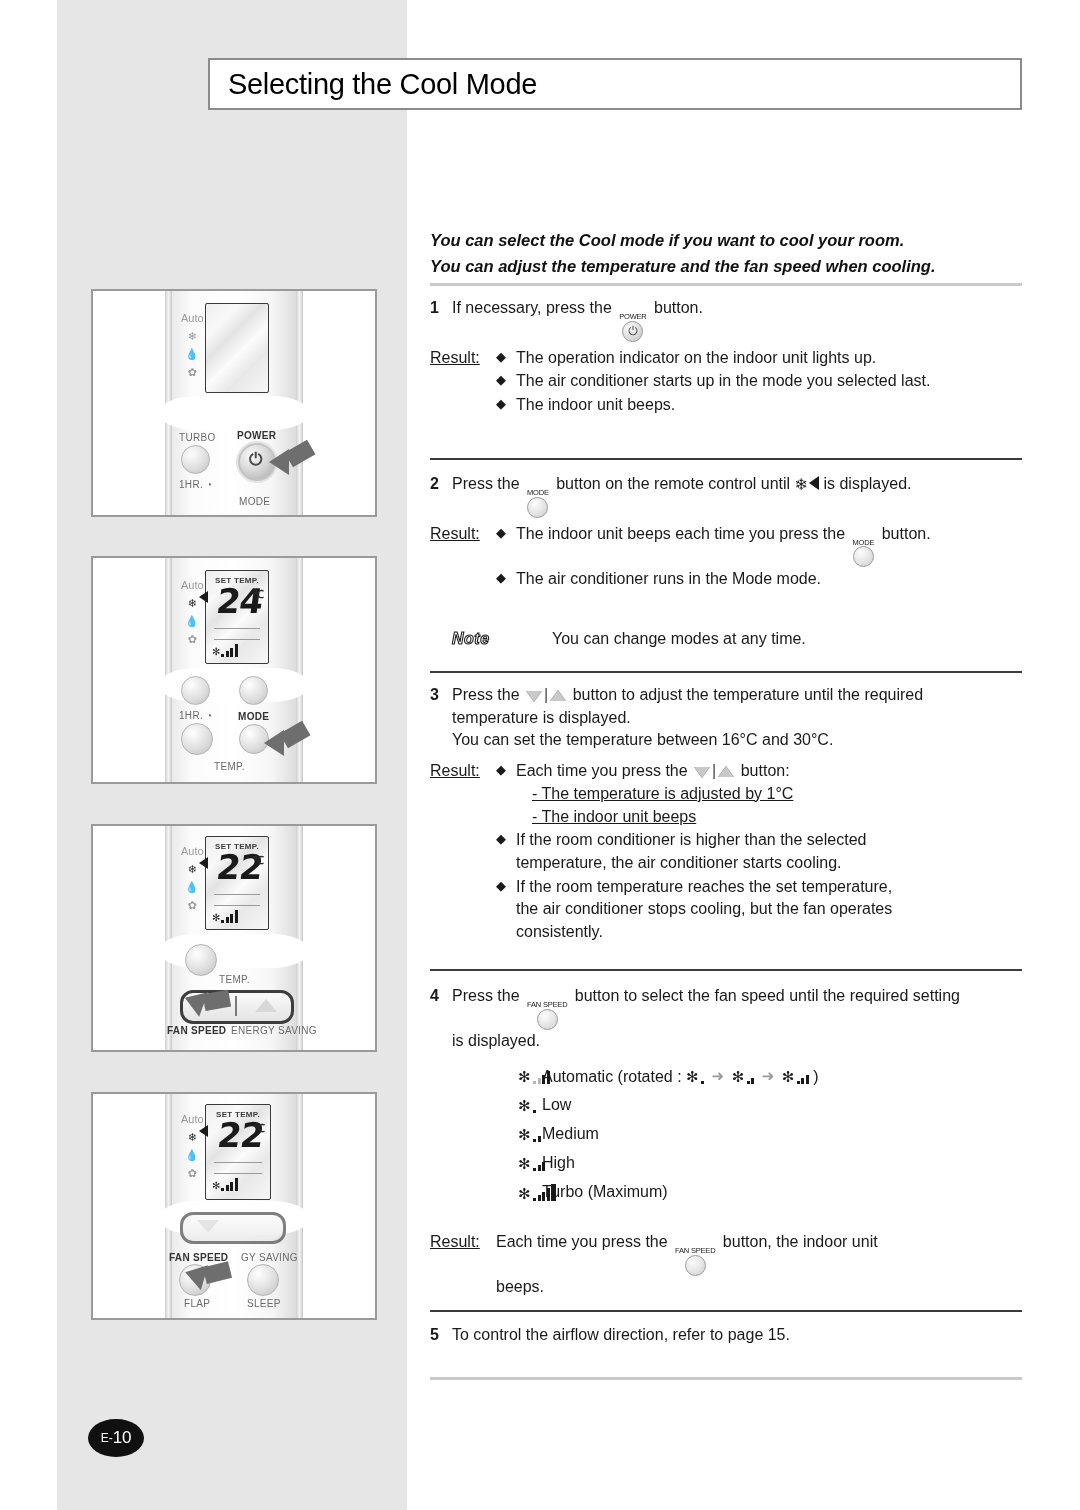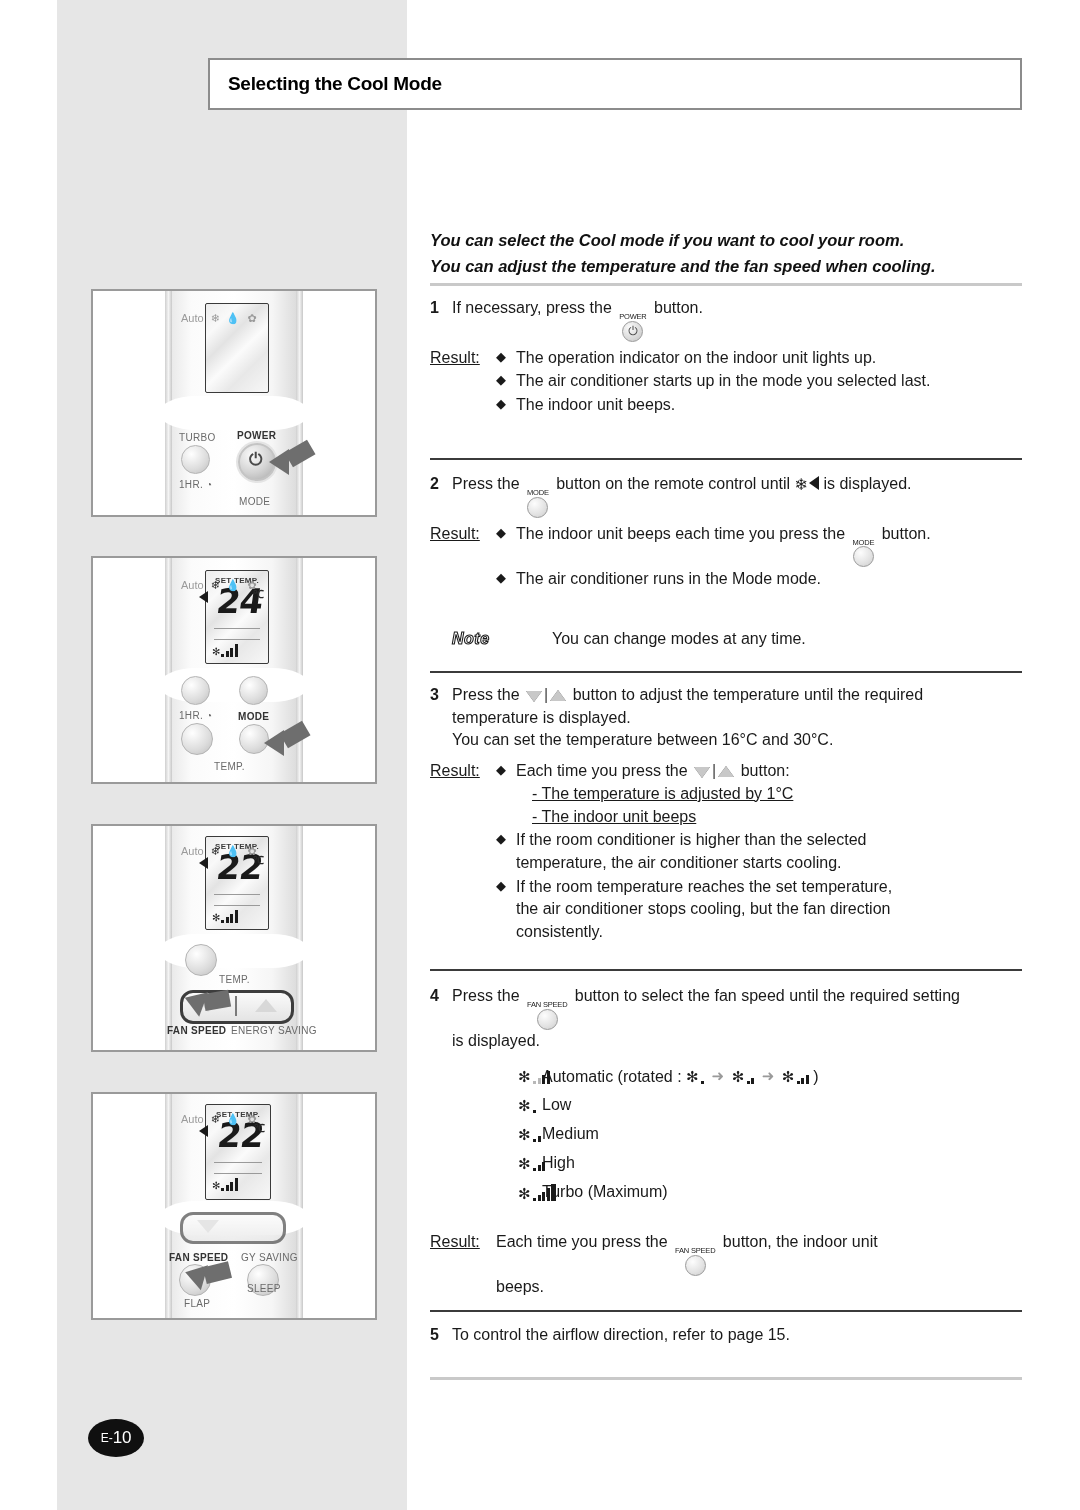--- a/index.html
+++ b/index.html
@@ -15,21 +15,21 @@
     background:#e6e6e6;
   }
   
   .title-box{
     position:absolute;left:208px;top:58px;width:814px;height:52px;
     background:#ffffff;border:2px solid #8c8c8c;
     display:flex;align-items:center;
     box-sizing:border-box;
   }
   .title-text{
-    font-size:19px;font-weight:bold;letter-spacing:-0.3px;
+    font-size:29px;font-weight:normal;letter-spacing:-0.3px;
     padding-left:18px;color:#000;
   }
   
   .panel{
     position:absolute;left:91px;width:286px;height:228px;
     background:#ffffff;border:2px solid #9a9a9a;
     box-sizing:border-box;overflow:hidden;
   }
   #panel-1{top:289px;}
   #panel-2{top:556px;}
@@ -49,21 +49,21 @@
     background:linear-gradient(to right,#cfcfcf,#f4f4f4,#c8c8c8);
   }
   .redge.l{left:6px;}
   .redge.r{right:6px;}
   .lcd{
     position:absolute;
     border:1px solid #3a3a3a;border-radius:2px;
     background:linear-gradient(135deg,#ededed 0%,#f9f9f9 22%,#e3e3e3 38%,#fbfbfb 55%,#e8e8e8 72%,#f7f7f7 100%);
   }
   .modecol{
-    position:absolute;display:flex;flex-direction:row;gap:7px;
+    position:absolute;display:flex;flex-direction:column;gap:7px;
     align-items:center;font-size:11px;color:#9a9a9a;line-height:1;
   }
   .modecol span.on{color:#2a2a2a;}
   .settemp{
     position:absolute;width:100%;text-align:center;
     font-size:8px;font-weight:bold;color:#3a3a3a;letter-spacing:0.3px;
   }
   .bignum{
     position:absolute;font-size:34px;font-weight:bold;color:#1a1a1a;
     font-family:"DejaVu Sans", sans-serif;
@@ -388,21 +388,21 @@
       <div class="tri-d" style="left:14px;top:5px;"></div>
     </div>
 
     <div class="blabel dk" style="left:10px;top:158px;">FAN SPEED</div>
     <div class="btn" style="left:20px;top:170px;width:30px;height:30px;"></div>
 
     <div class="blabel" style="left:82px;top:158px;">GY SAVING</div>
     <div class="btn" style="left:88px;top:170px;width:30px;height:30px;"></div>
 
     <div class="blabel" style="left:25px;top:204px;">FLAP</div>
-    <div class="blabel" style="left:88px;top:189px;">SLEEP</div>
+    <div class="blabel" style="left:88px;top:204px;">SLEEP</div>
 
     <div class="arrow-hand" style="left:32px;top:158px;transform:rotate(16deg);">
       <div class="arr-head" style="left:0;top:8px;"></div>
       <div class="arr-shaft" style="left:18px;top:4px;"></div>
     </div>
   </div>
 </div>
 
 <div class="intro">
   <div>You can select the Cool mode if you want to cool your room.</div>
@@ -514,21 +514,21 @@
         <span class="d">◆</span>
         <span>
           <div>If the room conditioner is higher than the selected</div>
           <div>temperature, the air conditioner starts cooling.</div>
         </span>
       </div>
       <div class="bul">
         <span class="d">◆</span>
         <span>
           <div>If the room temperature reaches the set temperature,</div>
-          <div>the air conditioner stops cooling, but the fan direction</div>
+          <div>the air conditioner stops cooling, but the fan operates</div>
           <div>consistently.</div>
         </span>
       </div>
     </div>
   </div>
 </div>
 
 <div class="rule-dark" style="top:969px;"></div>
 
 <div class="step" style="top:985px;">

